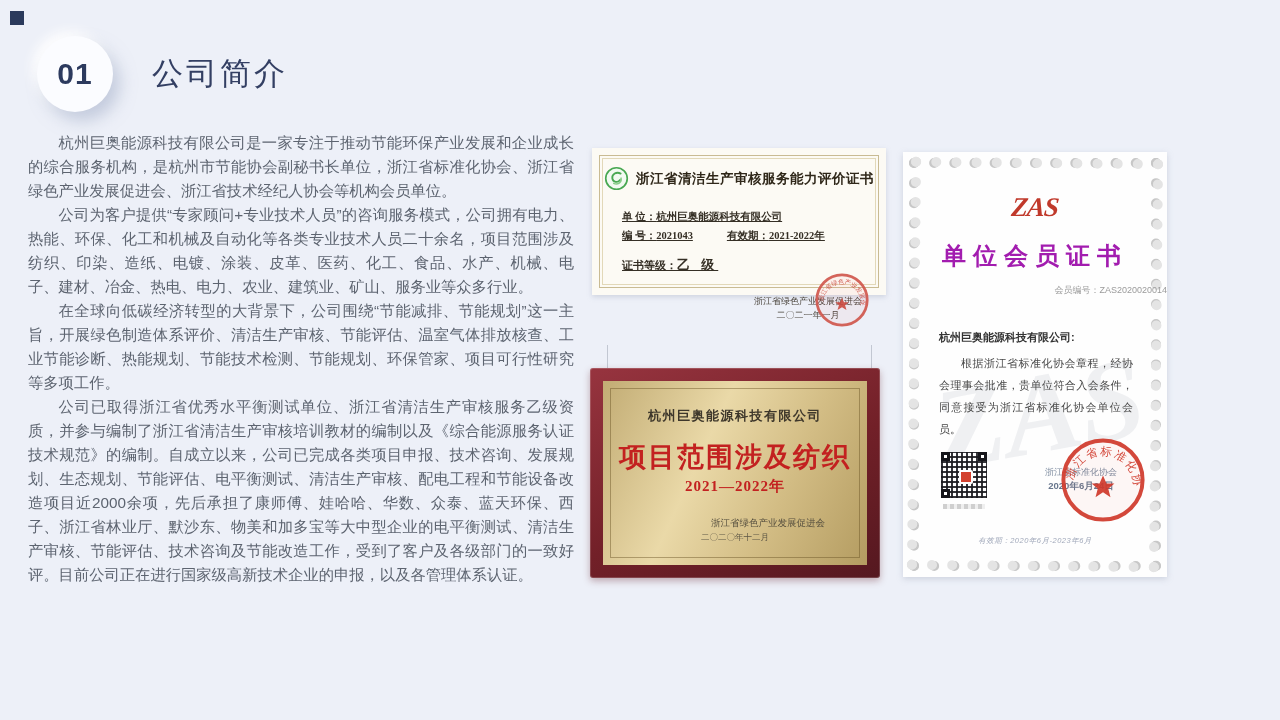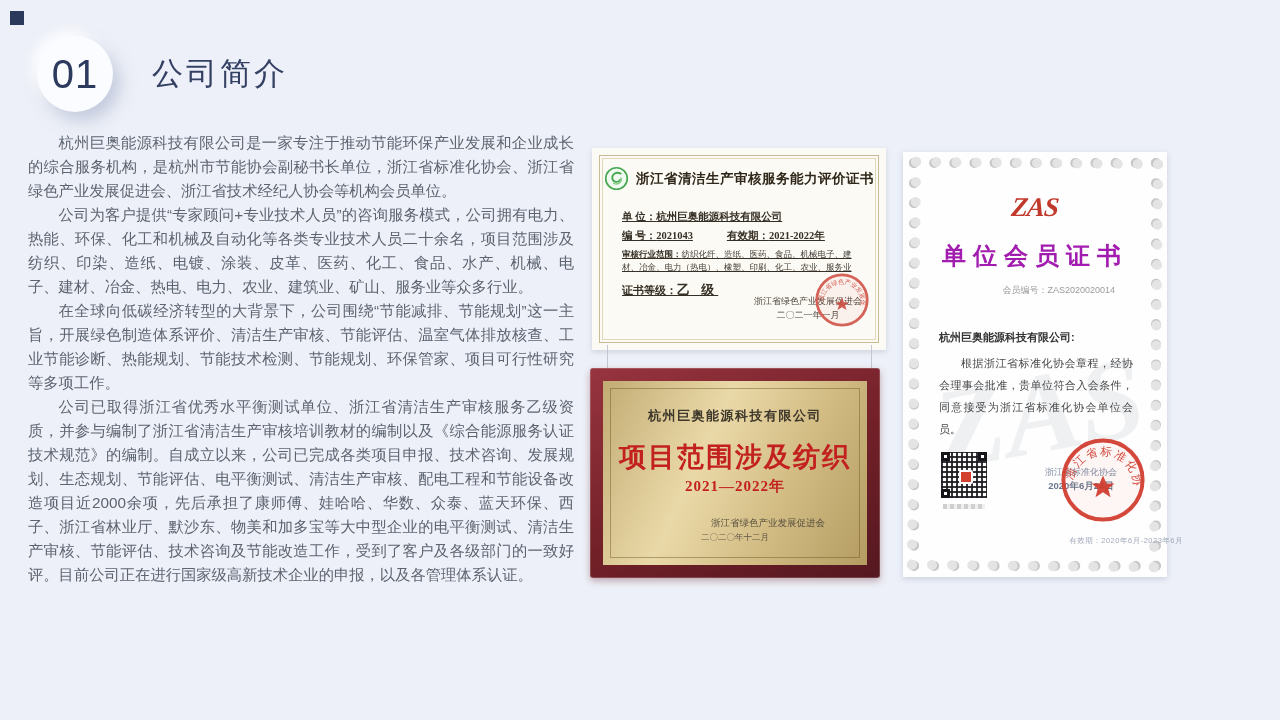--- a/index.html
+++ b/index.html
@@ -4,43 +4,43 @@
 <style>
   html,body{margin:0;padding:0;}
   .slide{position:relative;width:1280px;height:720px;background:#edf0f8;overflow:hidden;
          font-family:"Liberation Sans",sans-serif;}
 
   
   .corner-square{position:absolute;left:10px;top:11px;width:14px;height:14px;background:#2b3a5c;}
   .num-badge{position:absolute;left:37px;top:36px;width:76px;height:76px;border-radius:50%;
              background:#fbfcff;display:flex;align-items:center;justify-content:center;
              box-shadow:7px 9px 16px rgba(155,168,195,.5),-5px -5px 12px #ffffff;}
-  .num-badge span{font-size:40px;font-weight:normal;color:#2c3a5e;letter-spacing:1px;}
+  .num-badge span{font-size:30px;font-weight:bold;color:#2c3a5e;letter-spacing:1px;}
   .page-title{position:absolute;left:152px;top:53px;font-size:31px;color:#333f63;
               letter-spacing:3px;font-weight:500;}
 
   
   .intro{position:absolute;left:28px;top:131px;width:546px;font-size:15.3px;line-height:24px;
          color:#5d6470;text-align:justify;}
   .intro p{margin:0;text-indent:2em;}
 
   
-  .cert1{position:absolute;left:592px;top:148px;width:294px;height:202px;background:#fcfaf4;
+  .cert1{position:absolute;left:592px;top:148px;width:294px;height:147px;background:#fcfaf4;
          box-shadow:0 2px 5px rgba(150,158,178,.35);font-family:"Liberation Serif",serif;}
   .cert1::before{content:"";position:absolute;inset:7px;border:1px solid #c9bb93;}
   .cert1::after{content:"";position:absolute;inset:10px;border:1px solid #e2d8b8;}
   .cert1-head{position:absolute;left:0;top:18px;width:100%;display:flex;align-items:center;
               justify-content:center;gap:7px;z-index:2;}
   .cert1-title{font-size:13.5px;font-weight:bold;color:#2f2719;letter-spacing:.5px;}
   .cert1-fields{position:absolute;left:30px;top:62px;width:240px;color:#352f25;z-index:2;text-decoration:underline;}
   .c1row{font-size:10.5px;font-weight:bold;margin-bottom:5px;}
   .c1row .gap{display:inline-block;width:34px;}
   .c1scope{font-size:8.5px;line-height:13px;font-weight:normal;color:#46403a;margin-bottom:7px;}
   .c1scope b{font-weight:bold;color:#352f25;}
-  .c1grade{font-size:11px;font-weight:bold;margin-top:6px;}
+  .c1grade{font-size:11px;font-weight:bold;margin-top:13px;}
   .c1grade .val{font-size:13px;letter-spacing:4px;}
   .cert1-issuer{position:absolute;right:24px;top:146px;text-align:center;font-size:9px;
                 line-height:14px;color:#4a443c;z-index:2;}
   .cert1 .seal{position:absolute;right:16px;top:124px;z-index:3;opacity:.9;}
 
   
   .conn{position:absolute;width:1px;height:23px;background:#c2c7d2;}
   .conn.left{left:607px;top:345px;} .conn.right{left:871px;top:345px;}
 
   
@@ -62,43 +62,43 @@
   .cert2{position:absolute;left:903px;top:152px;width:264px;height:425px;background:#fefefe;
          box-shadow:0 2px 6px rgba(145,155,175,.35);}
   .cert2-frame{position:absolute;inset:6px;border:10px dotted #c7c7c7;}
   .cert2-frame2{position:absolute;inset:6px;border:10px dotted #e4e4e4;transform:rotate(.6deg);}
   .zas-logo{position:absolute;left:0;top:40px;width:100%;text-align:center;
             font-family:"Liberation Serif",serif;font-style:italic;font-weight:900;
             font-size:27px;letter-spacing:-1px;color:#c0392b;transform:skewX(-6deg);z-index:2;}
   .cert2-title{position:absolute;left:0;top:88px;width:100%;text-align:center;font-size:24px;
                font-weight:800;letter-spacing:7px;color:#a21caf;z-index:2;}
   .member-no{position:absolute;left:0;top:132px;width:100%;box-sizing:border-box;text-align:right;
-             padding-right:52px;font-size:9px;color:#9b9b9b;z-index:2;}
+             font-size:9px;color:#9b9b9b;z-index:2;}
   .addressee{position:absolute;left:36px;top:178px;font-size:11px;font-weight:bold;color:#333;z-index:2;}
   .cert2-body{position:absolute;left:36px;top:200px;width:194px;font-size:11px;line-height:22px;
               color:#484848;text-indent:2em;text-align:justify;z-index:2;}
   .watermark{position:absolute;left:-14px;top:196px;width:300px;text-align:center;
              font-family:"Liberation Serif",serif;font-style:italic;font-weight:900;
              font-size:115px;color:rgba(160,166,178,.16);transform:rotate(-10deg);z-index:1;}
   .qr{position:absolute;left:38px;top:300px;width:46px;height:46px;background-color:#fff;z-index:2;
       background-image:repeating-linear-gradient(0deg,rgba(25,25,30,.88) 0 2px,transparent 2px 5px),
                        repeating-linear-gradient(90deg,rgba(25,25,30,.88) 0 2px,transparent 2px 5px);}
   .qr::before,.qr::after,.qr .finder{content:"";position:absolute;width:9px;height:9px;
       background:#fff;border:3px solid #15151a;box-sizing:border-box;}
   .qr::before{left:0;top:0;} .qr::after{right:0;top:0;} .qr .finder{left:0;bottom:0;}
   .qr .dot{position:absolute;left:18px;top:18px;width:10px;height:10px;background:#d3422f;
            border:2px solid #fff;border-radius:2px;}
   .qr-caption{position:absolute;left:40px;top:352px;width:42px;height:5px;z-index:2;
       background:repeating-linear-gradient(90deg,#cfcfcf 0 4px,#efefef 4px 7px);}
   .cert2-issuer{position:absolute;right:28px;top:314px;width:116px;text-align:center;
                 font-size:9px;line-height:13px;color:#7e8ca0;z-index:2;}
   .cert2-issuer .date{font-size:9.5px;color:#67768d;font-weight:bold;}
   .cert2 .seal{position:absolute;right:20px;top:284px;z-index:3;opacity:.92;}
-  .validity{position:absolute;left:16px;top:384px;width:100%;text-align:right;font-size:7.5px;
-            color:#a0a8ba;letter-spacing:.5px;z-index:2;filter:blur(.3px);}
+  .validity{position:absolute;left:0;top:384px;width:100%;text-align:center;font-size:7.5px;
+            color:#a0a8ba;letter-spacing:.5px;z-index:2;filter:blur(.3px);font-style:italic;}
 </style>
 </head>
 <body>
 
 <div class="slide">
 
   <div class="corner-square"></div>
 
   <div class="num-badge">
     <span>01</span>
@@ -121,23 +121,20 @@
         <path d="M14,25 C19.5,28 26,23.5 24.5,17.5" fill="none" stroke="#85cc85" stroke-width="2.2" stroke-linecap="round"></path>
       </svg>
       <span class="cert1-title">浙江省清洁生产审核服务能力评价证书</span>
     </div>
     <div class="cert1-fields">
       <div class="c1row">
         <span>单  位：</span><span>杭州巨奥能源科技有限公司</span>
       </div>
       <div class="c1row">
         <span>编  号：</span><span>2021043</span><span class="gap"></span><span>有效期：</span><span>2021-2022年</span>
-      </div>
-      <div class="c1scope">
-        <b>审核行业范围：</b><span>纺织化纤、造纸、医药、食品、机械电子、建材、冶金、电力（热电）、橡塑、印刷、化工、农业、服务业</span>
       </div>
       <div class="c1grade">
         <span>证书等级：</span><span class="val">乙 级</span>
       </div>
     </div>
     <div class="cert1-issuer">
       <div>浙江省绿色产业发展促进会</div>
       <div>二〇二一年一月</div>
     </div>
     <svg class="seal" width="56" height="56" viewBox="0 0 100 100">

